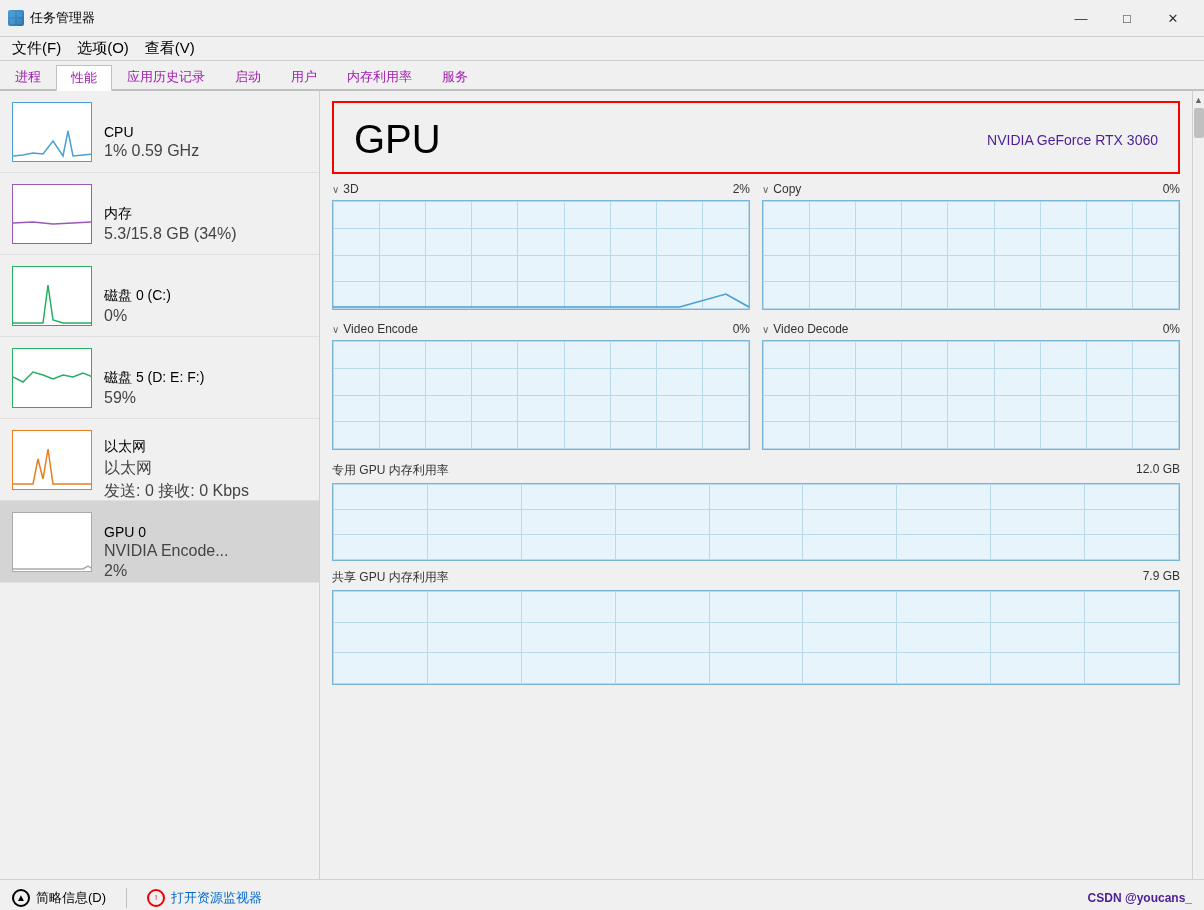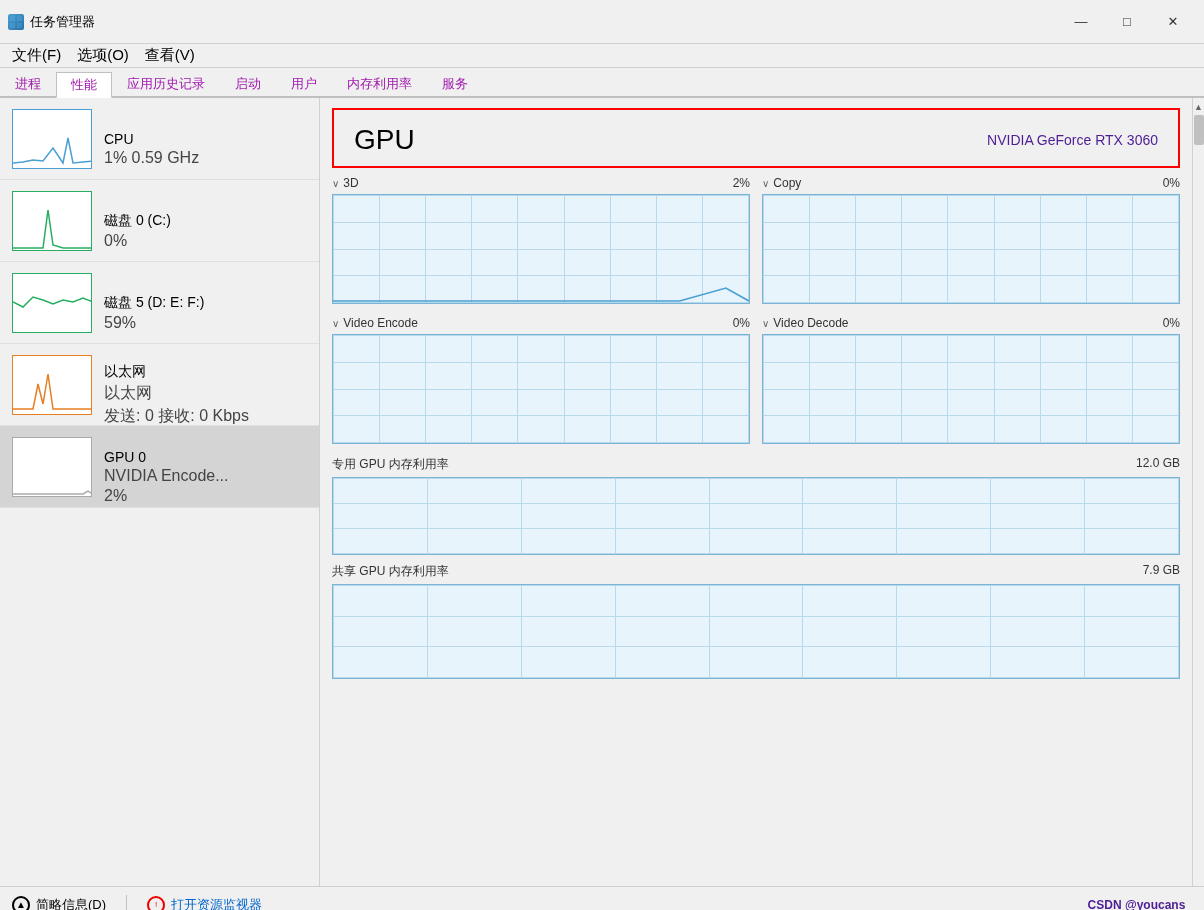--- a/index.html
+++ b/index.html
@@ -8,21 +8,21 @@
       background: #f0f0f0;
       width: 1204px;
       height: 910px;
       overflow: hidden;
       font-size: 13px;
     }
 
     
     .title-bar {
       background: #f0f0f0;
-      height: 44px;
+      height: 37px;
       display: flex;
       align-items: center;
       padding: 0 8px;
       border-bottom: 1px solid #d0d0d0;
     }
     .title-bar-icon {
       width: 16px;
       height: 16px;
       margin-right: 6px;
       background: linear-gradient(135deg, #4a9fd4, #2a6fa8);
@@ -148,21 +148,21 @@
     
     .gpu-header {
       display: flex;
       align-items: center;
       justify-content: space-between;
       padding: 14px 20px 10px 20px;
       border: 2px solid red;
       margin: 10px 12px 8px 12px;
     }
     .gpu-title {
-      font-size: 28px;
+      font-size: 40px;
       font-weight: 300;
       color: #000;
     }
     .gpu-subtitle {
       font-size: 14px;
       color: #4c1d95;
     }
 
     
     .charts-section {
@@ -368,20 +368,31 @@
         <svg width="80" height="60" viewBox="0 0 80 60" style="position:absolute;bottom:0;left:0;">
           <polyline points="0,55 10,54 20,52 30,53 40,40 50,55 55,30 60,55 70,54 80,53" fill="none" stroke="#4a9fd4" stroke-width="1.5"></polyline>
         </svg>
       </div>
       <div class="sidebar-info">
         <div class="sidebar-title">CPU</div>
         <div class="sidebar-subtitle">1% 0.59 GHz</div>
       </div>
     </div>
 
+    <div class="sidebar-item">
+      <div class="sidebar-chart" style="border-color:#9b59b6;">
+        <svg width="80" height="60" viewBox="0 0 80 60" style="position:absolute;bottom:0;left:0;">
+          <polyline points="0,40 20,39 40,41 60,40 80,39" fill="none" stroke="#9b59b6" stroke-width="1.5"></polyline>
+        </svg>
+      </div>
+      <div class="sidebar-info">
+        <div class="sidebar-title">内存</div>
+        <div class="sidebar-subtitle">5.3/15.8 GB (34%)</div>
+      </div>
+    </div>
 
     <div class="sidebar-item">
       <div class="sidebar-chart" style="border-color:#27ae60;">
         <svg width="80" height="60" viewBox="0 0 80 60" style="position:absolute;bottom:0;left:0;">
           <polyline points="0,58 30,58 35,20 40,55 50,58 80,58" fill="none" stroke="#27ae60" stroke-width="1.5"></polyline>
         </svg>
       </div>
       <div class="sidebar-info">
         <div class="sidebar-title">磁盘 0 (C:)</div>
         <div class="sidebar-subtitle">0%</div>

